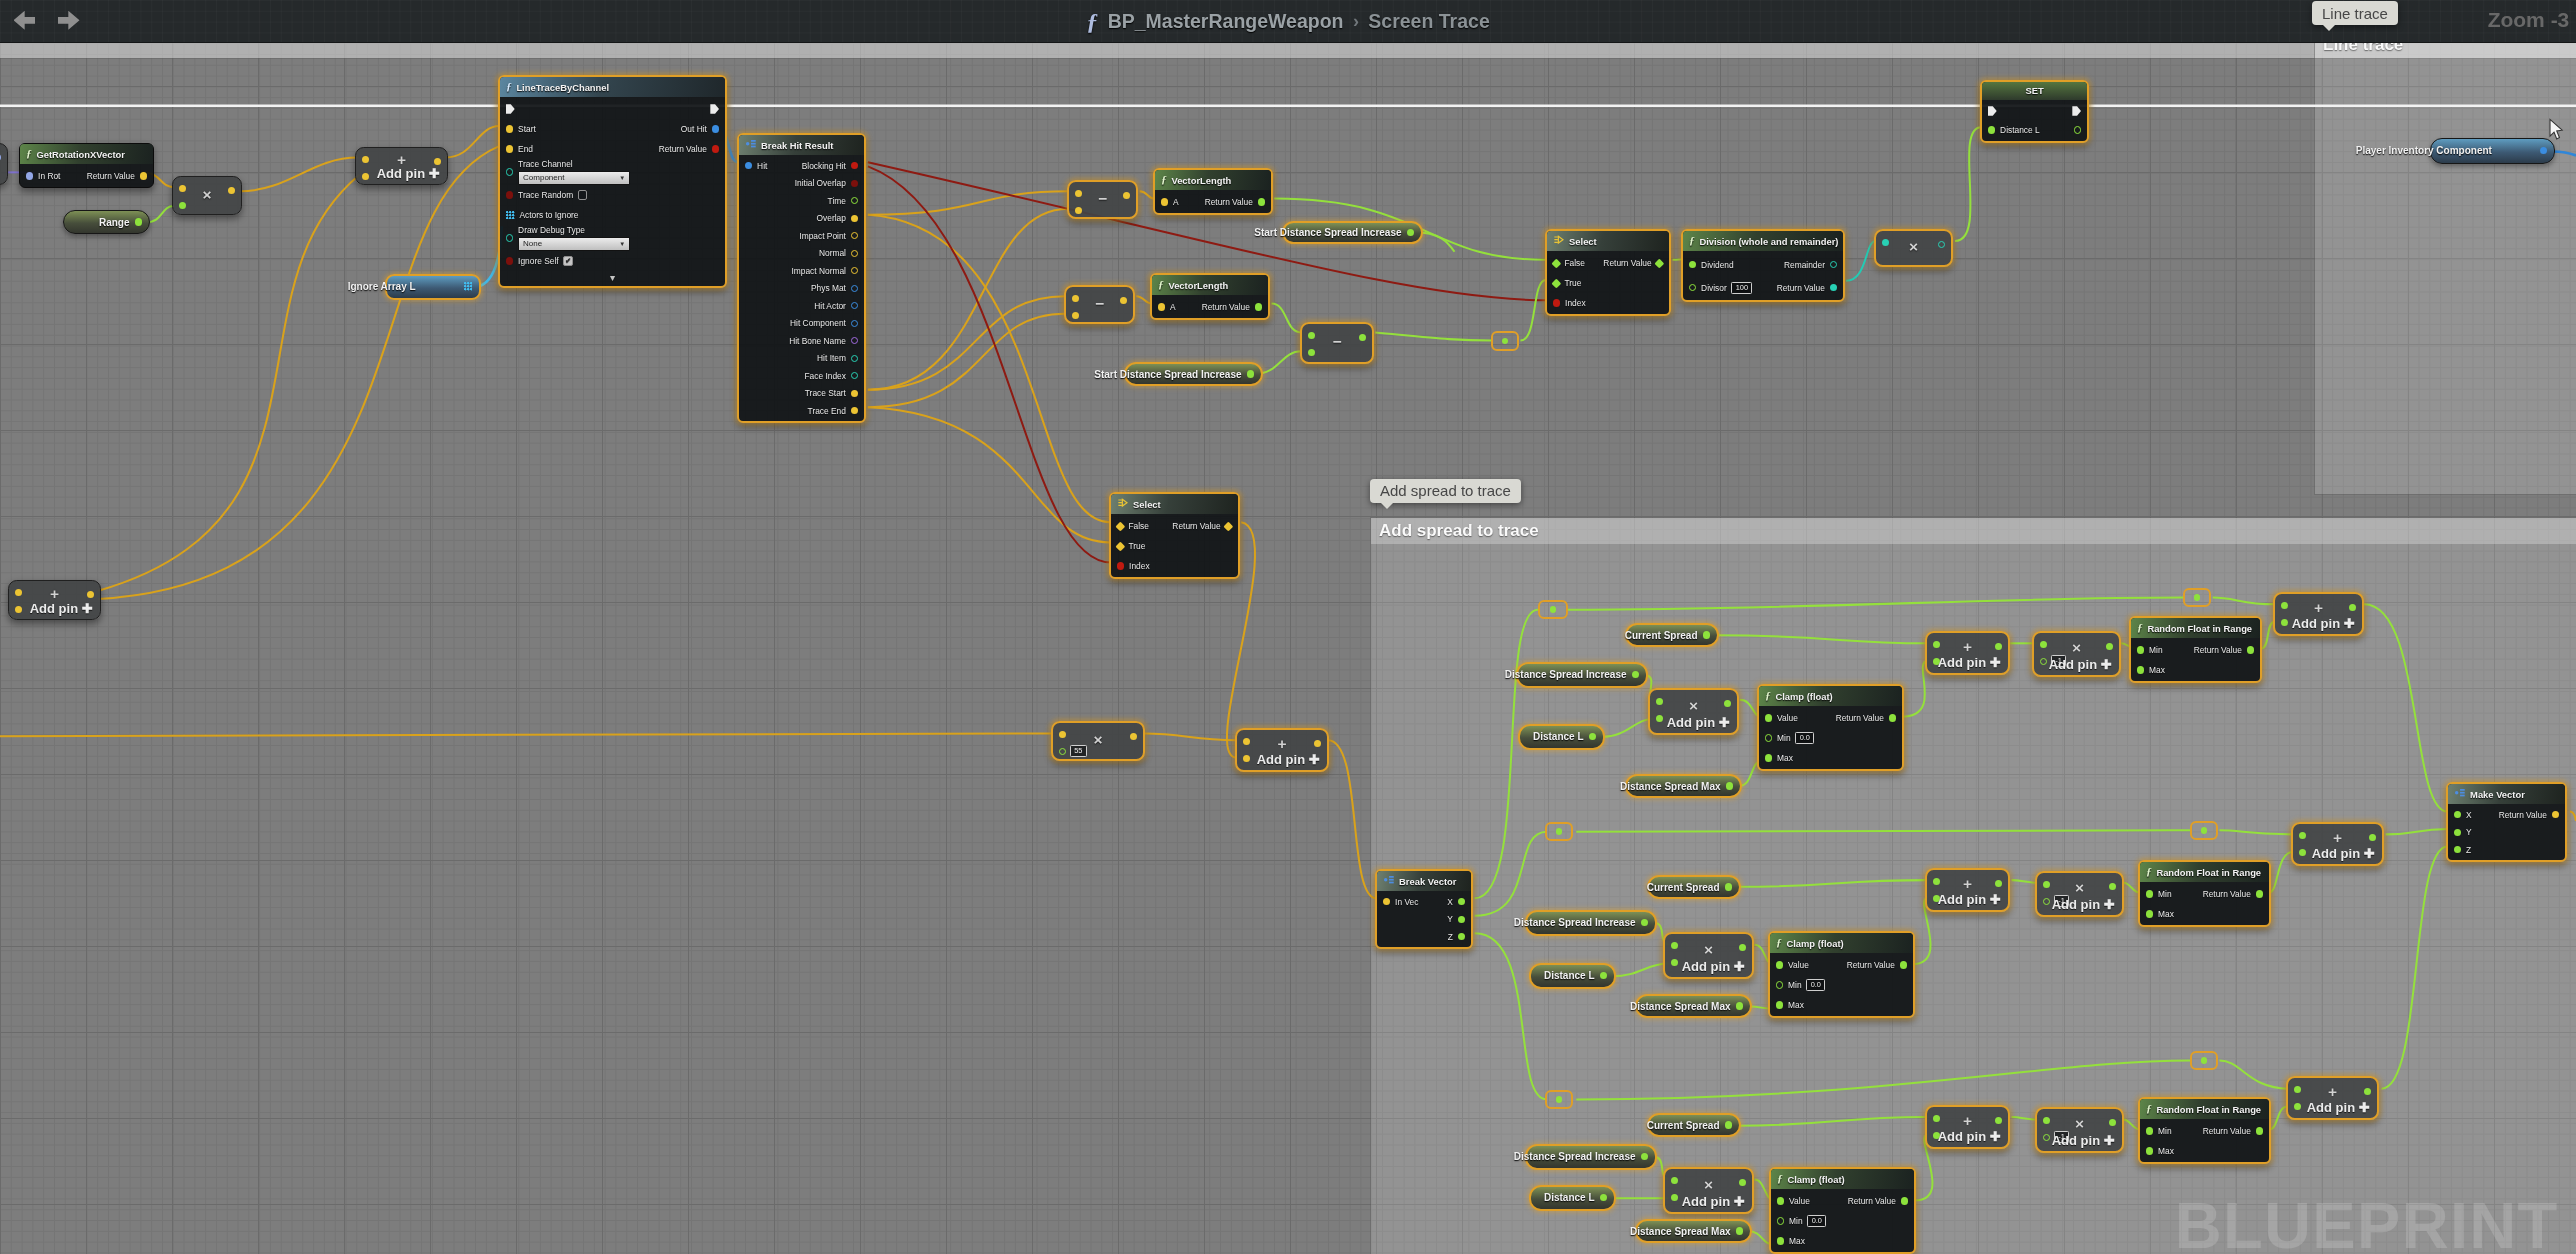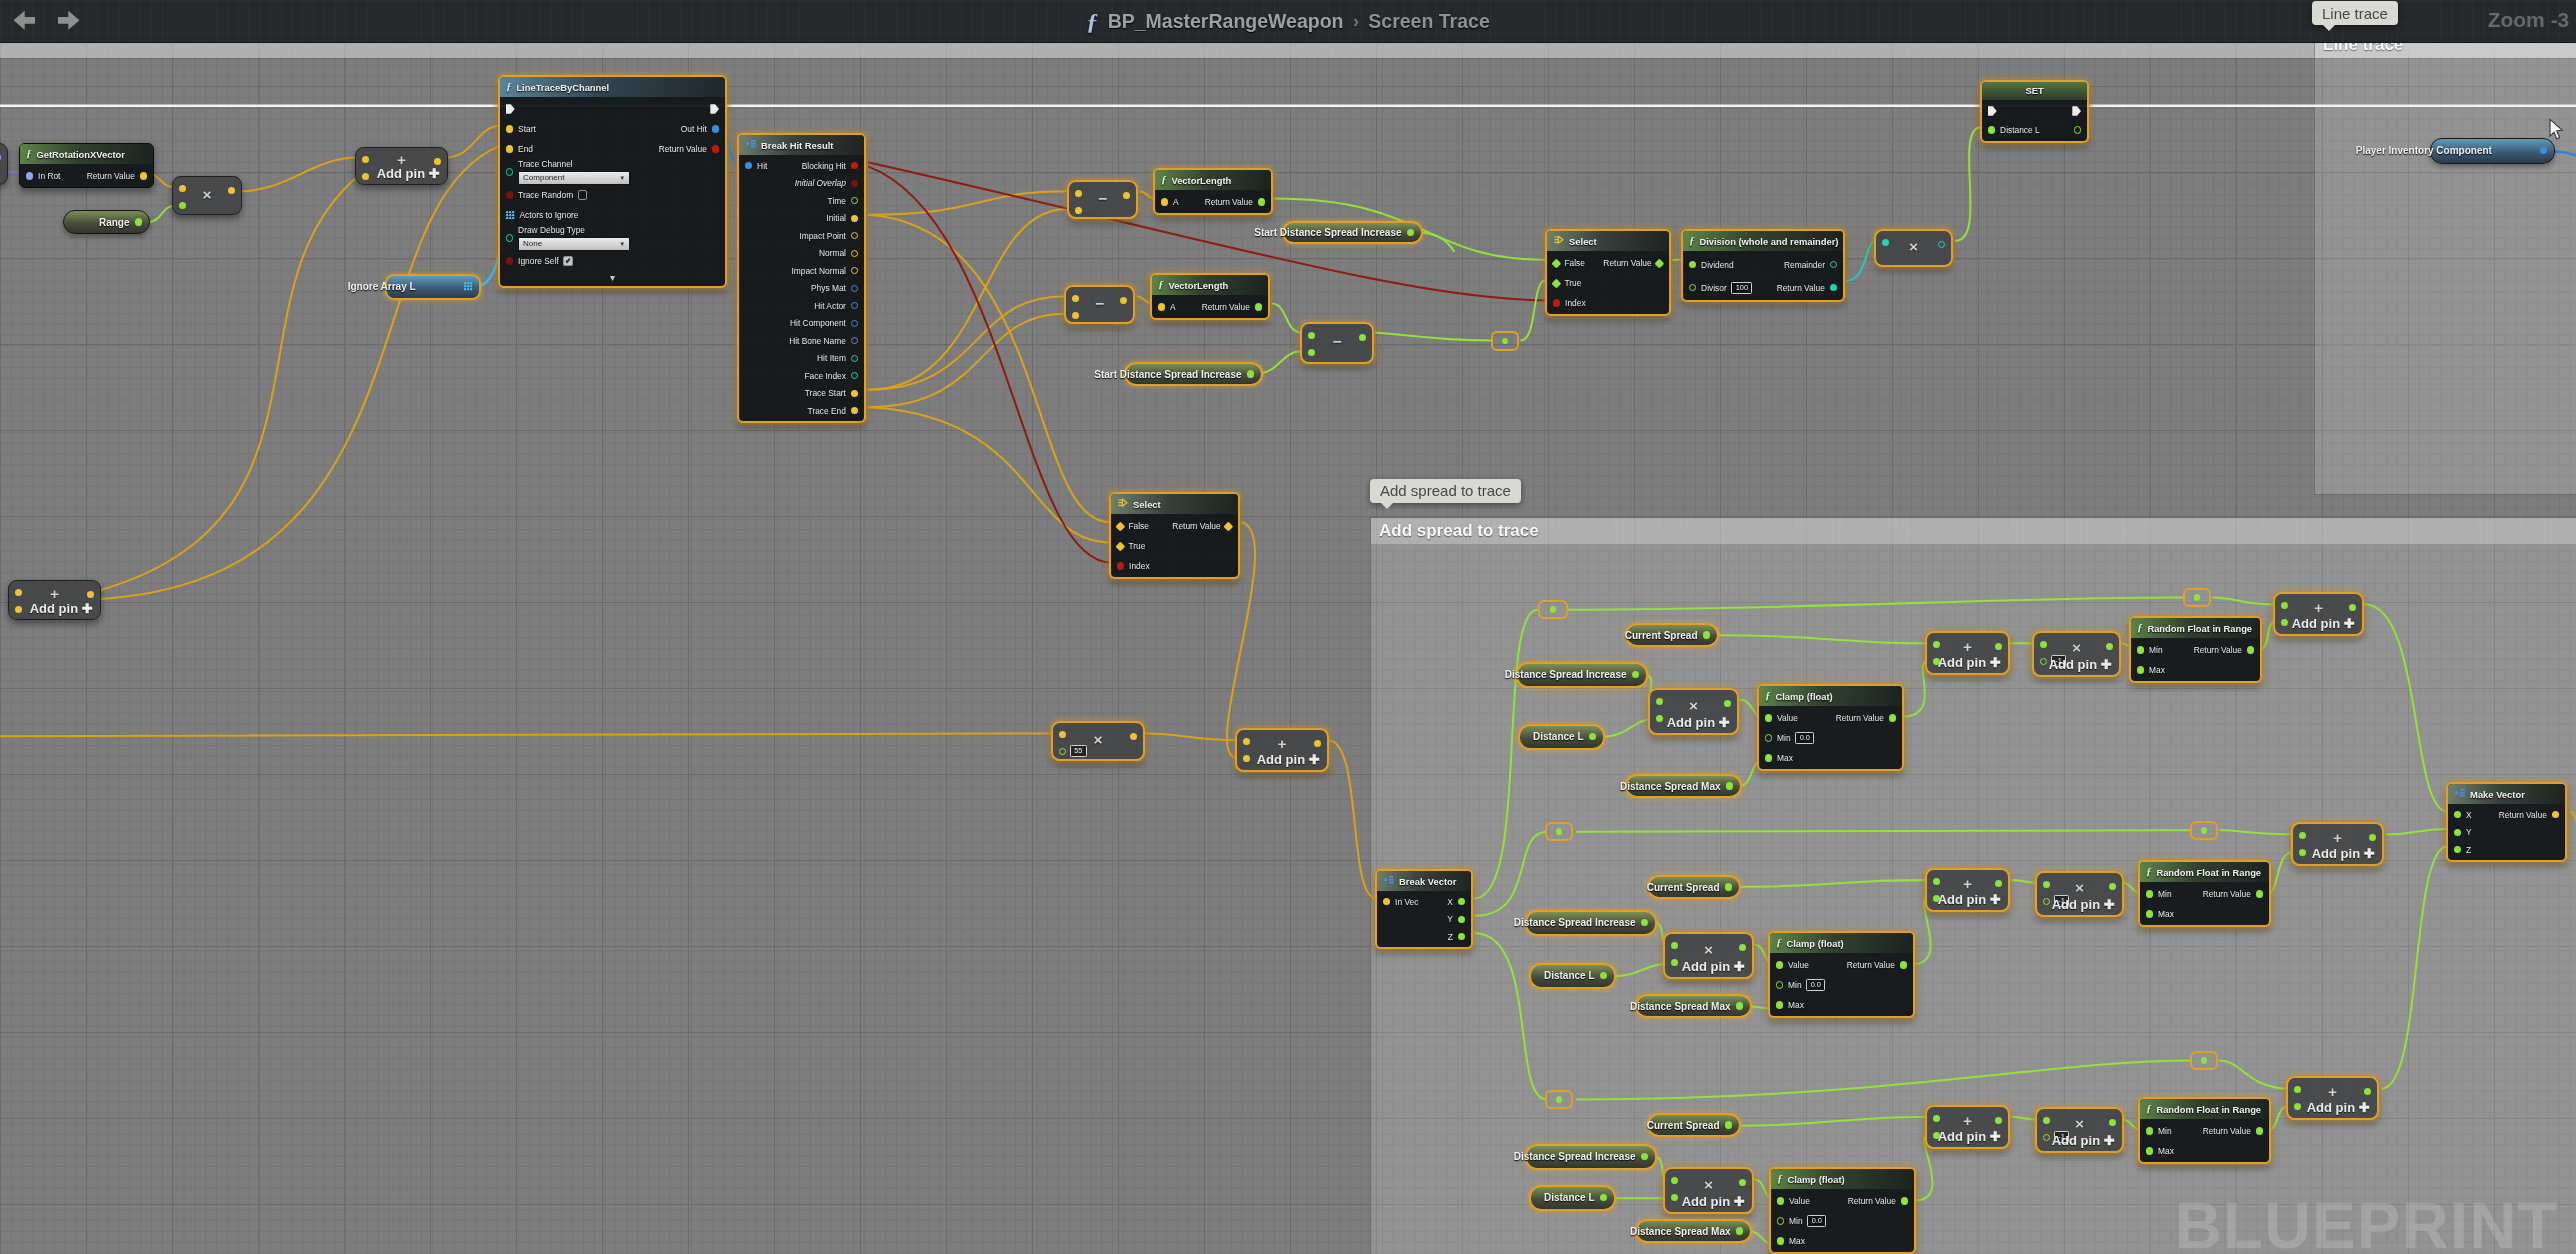--- a/index.html
+++ b/index.html
@@ -349,36 +349,36 @@
           <div class="row" style="min-height: 17.5px;">
             <div class="pg l">
               <span class="pd" style="background: rgb(59, 141, 224);"></span>
               <span>Hit</span>
             </div>
             <div class="pg r">
               <span class="pd" style="background: rgb(192, 26, 16);"></span>
               <span>Blocking Hit</span>
             </div>
           </div>
-          <div class="row" style="min-height: 17.5px; font-style: italic;">
+          <div class="row" style="min-height: 17.5px;">
             <div class="pg r">
               <span class="pd" style="background: rgb(124, 16, 12);"></span>
               <span>Initial Overlap</span>
             </div>
           </div>
           <div class="row" style="min-height: 17.5px;">
             <div class="pg r">
               <span class="pd out" style="border-color: rgb(141, 226, 60);"></span>
               <span>Time</span>
             </div>
           </div>
           <div class="row" style="min-height: 17.5px;">
             <div class="pg r">
               <span class="pd" style="background: rgb(236, 196, 51);"></span>
-              <span>Initial</span>
+              <span>Overlap</span>
             </div>
           </div>
           <div class="row" style="min-height: 17.5px;">
             <div class="pg r">
               <span class="pd out" style="border-color: rgb(236, 196, 51);"></span>
               <span>Impact Point</span>
             </div>
           </div>
           <div class="row" style="min-height: 17.5px;">
             <div class="pg r">

